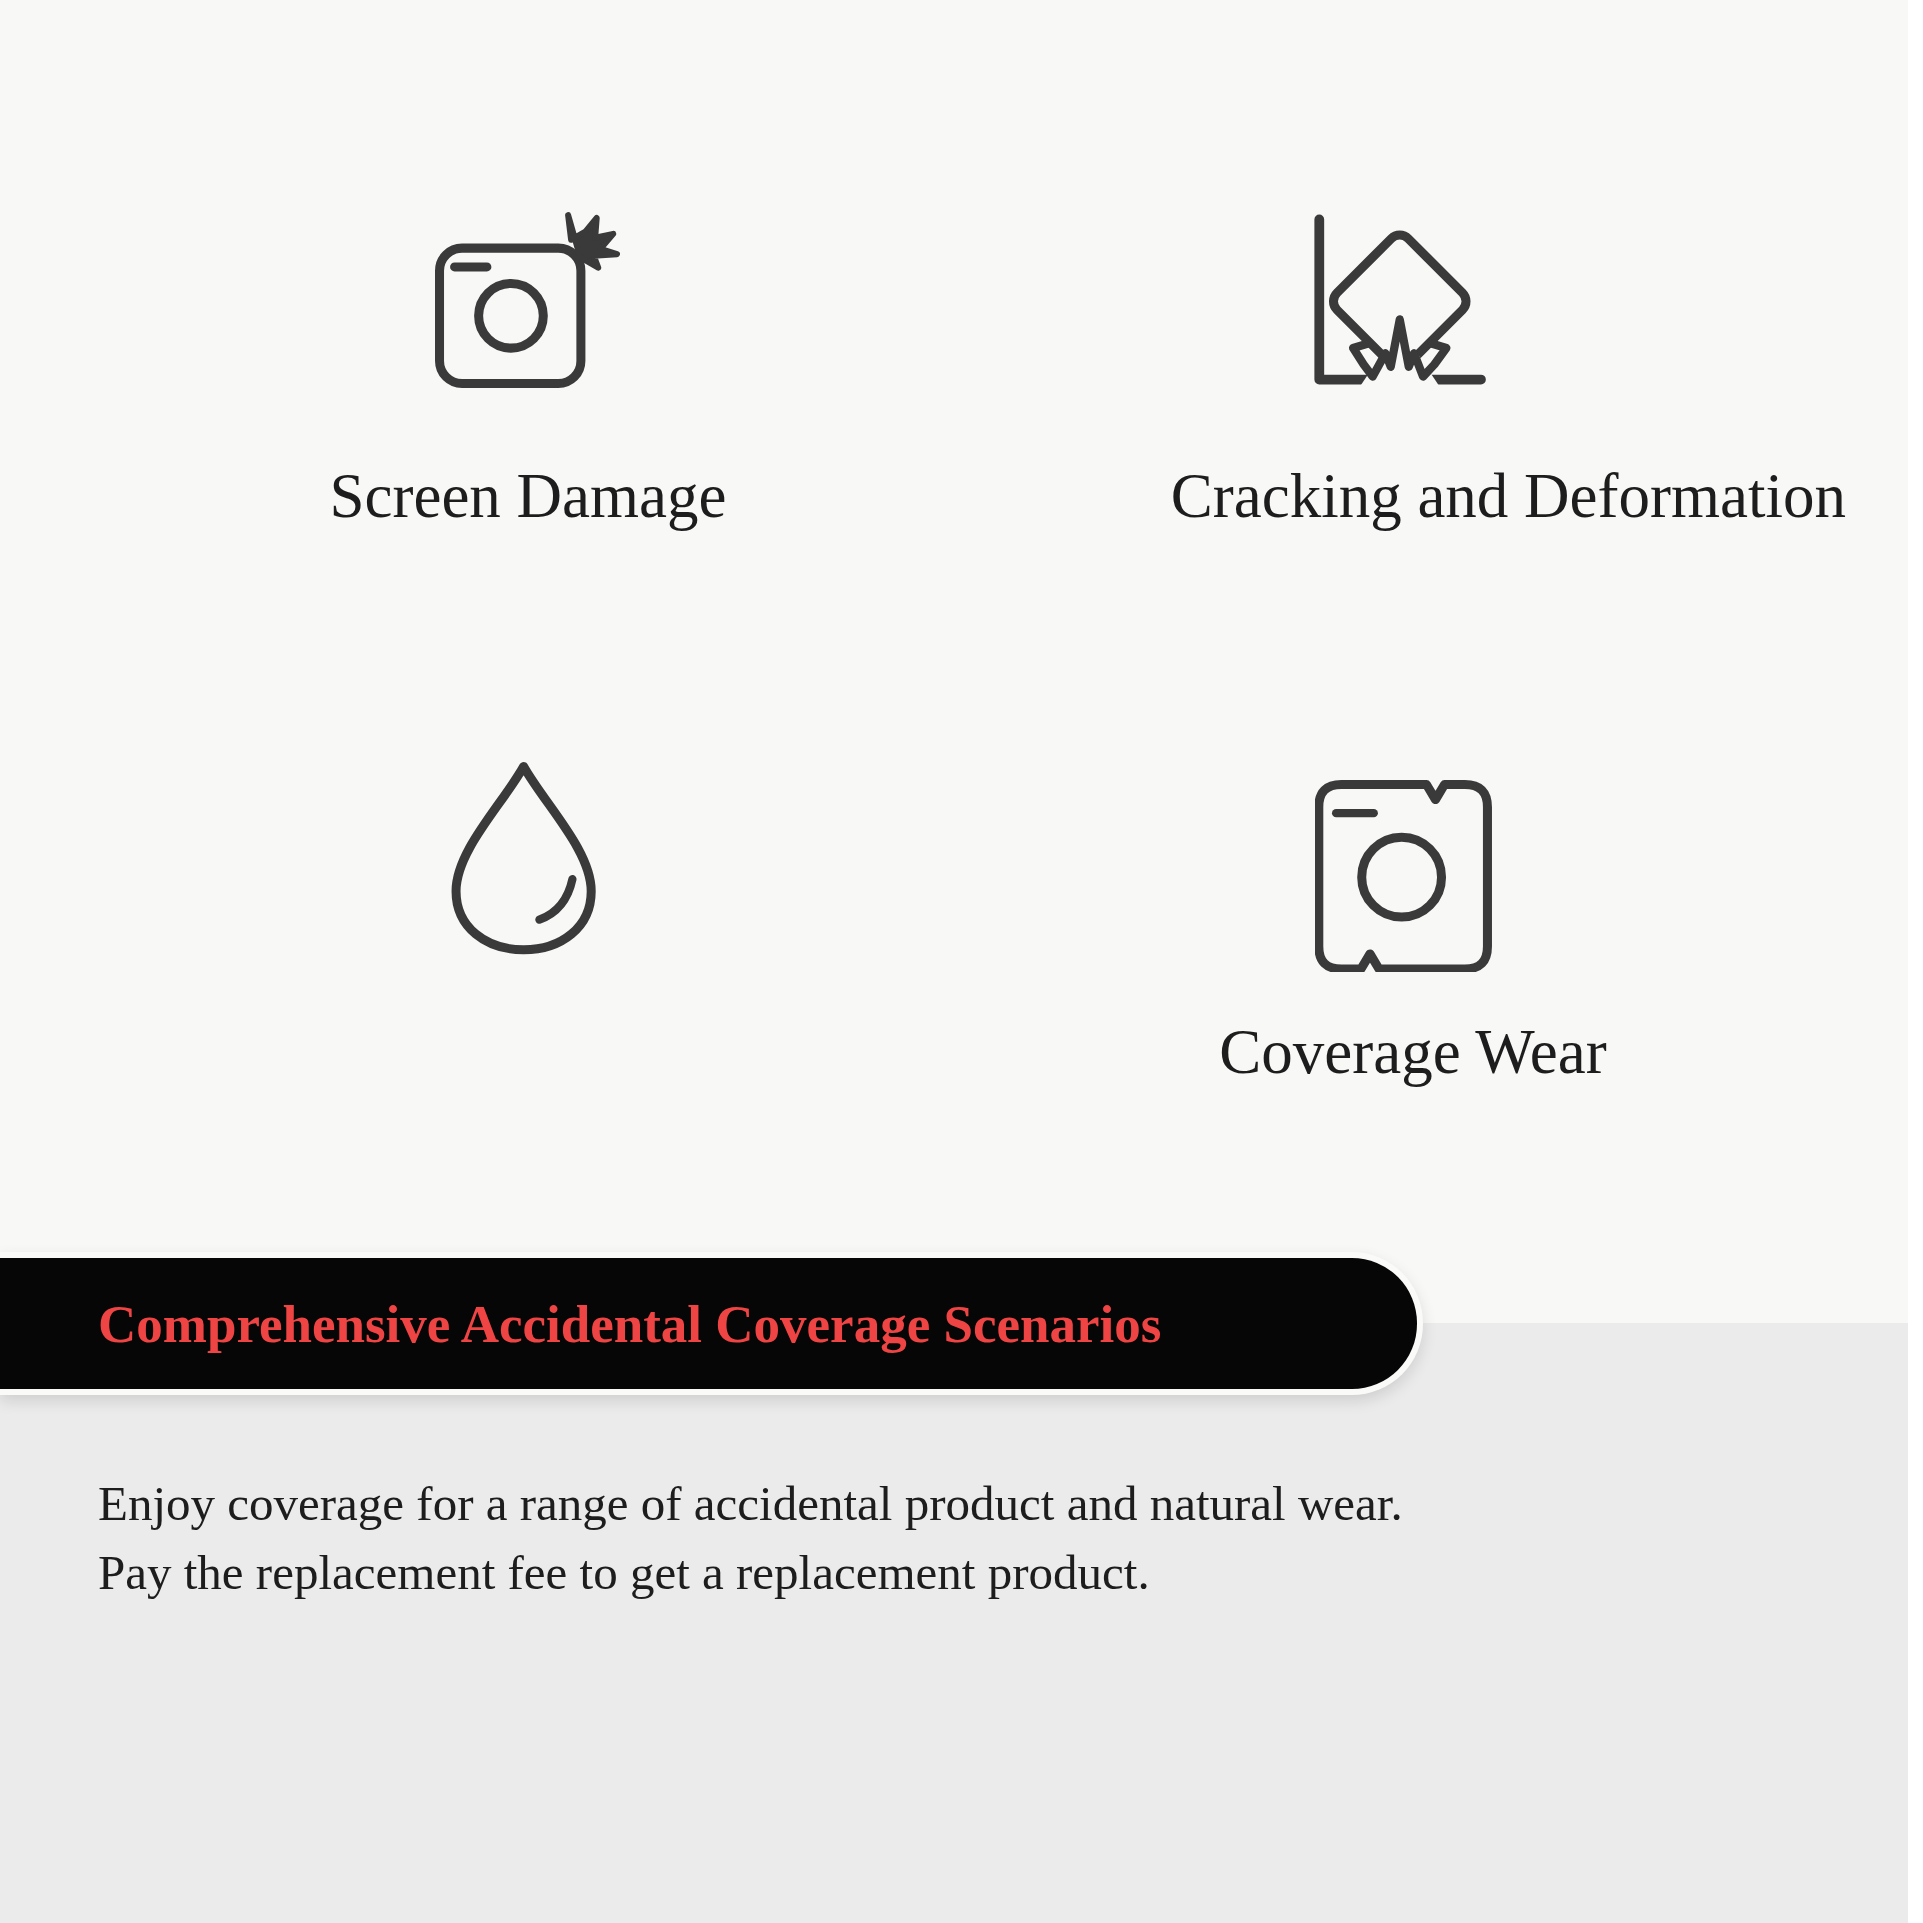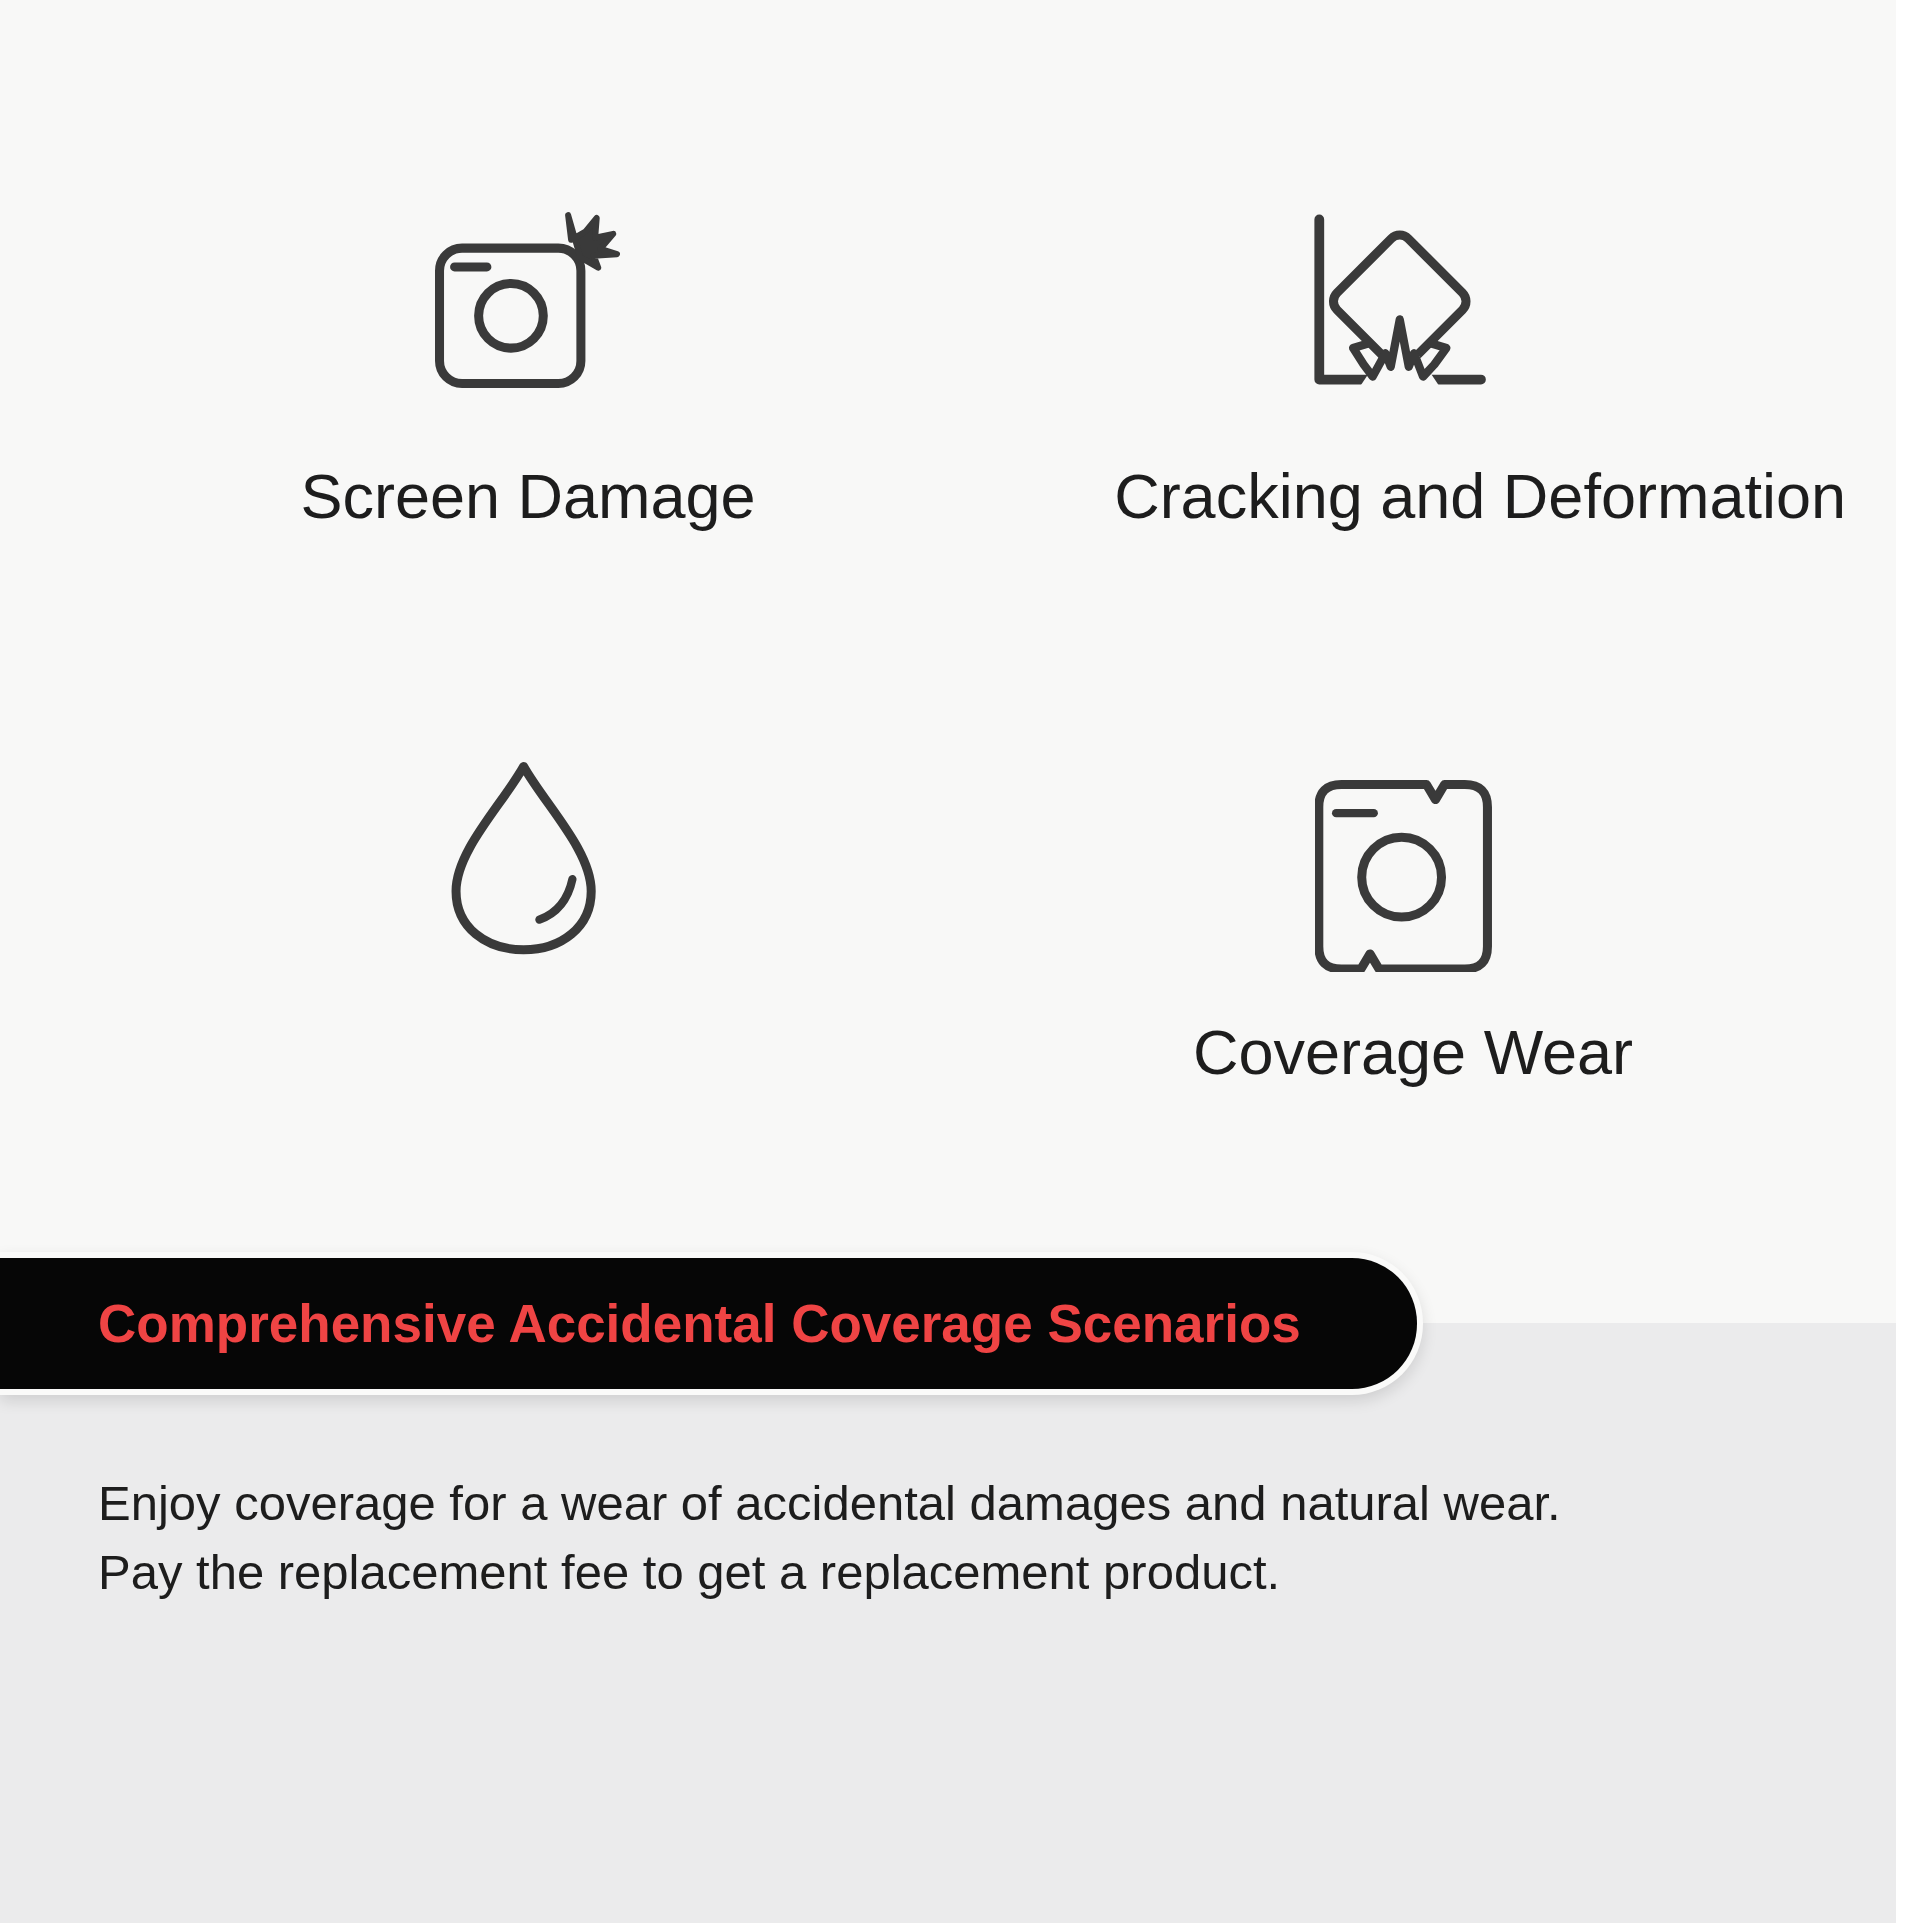--- a/index.html
+++ b/index.html
@@ -5,21 +5,22 @@
   html, body {
     margin: 0;
     padding: 0;
   }
   .page {
     position: relative;
     width: 1896px;
     height: 1924px;
     background: #f8f8f7;
     overflow: hidden;
-    font-family: Liberation Sans, sans-serif;
+    font-family: Liberation Serif, serif;
+    padding-left: 12px;
   }
   .bottom-section {
     position: absolute;
     left: 0;
     top: 1323px;
     width: 1924px;
     height: 601px;
     background: #ebebec;
   }
   .icon-box {
@@ -134,18 +135,18 @@
 
   <div class="grid-label lbl-1">Screen Damage</div>
   <div class="grid-label lbl-2">Cracking and Deformation</div>
   <div class="grid-label lbl-4">Coverage Wear</div>
 
   <div class="banner">
     <div class="banner-title">Comprehensive Accidental Coverage Scenarios</div>
   </div>
 
   <div class="description">
-    <div>Enjoy coverage for a wear of accidental damages and natural wear.</div>
+    <div>Enjoy coverage for a range of accidental product and natural wear.</div>
     <div>Pay the replacement fee to get a replacement product.</div>
   </div>
 
 </div>
 
 
 </body></html>

